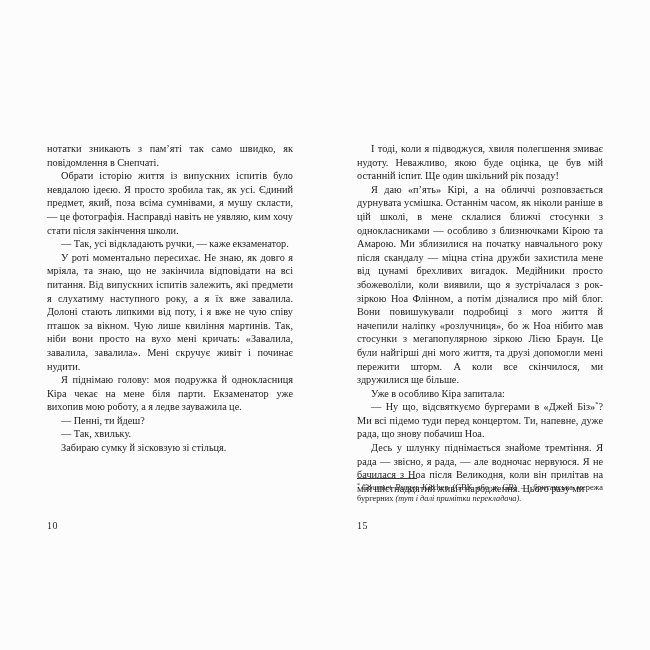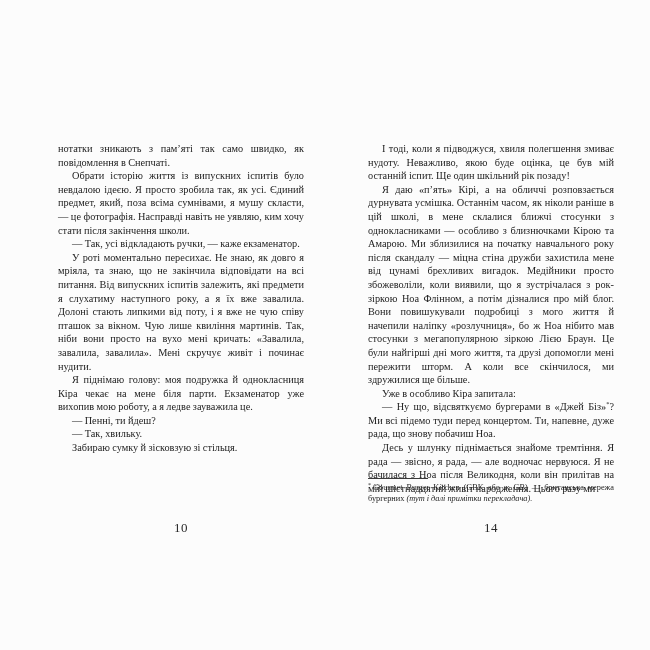--- a/index.html
+++ b/index.html
@@ -8,21 +8,20 @@
     background: #fcfcfc;
     font-family: "Liberation Serif", "DejaVu Serif", serif;
     overflow: hidden;
   }
   .spread {
     position: absolute;
     top: 142px; left: 47px;
     width: 556px; height: 420px;
     display: flex;
     gap: 64px;
-    margin-left: 11px;
   }
   .page {
     position: relative;
     width: 246px;
     height: 420px;
     color: #1d1d1d;
   }
   .page-text p {
     font-size: 10.3px;
     line-height: 13.6px;
@@ -35,22 +34,22 @@
   }
   .page-text p.cont { text-indent: 0; }
   .page-text sup {
     font-size: 6.5px;
     line-height: 0;
     vertical-align: 4px;
   }
   .folio {
     position: absolute;
     top: 378px; left: 0; right: 0;
-    text-align: center;
-    font-size: 13px;
+    text-align: left;
+    font-size: 10px;
     color: #2a2a2a;
     letter-spacing: 0.5px;
   }
   .footnote {
     position: absolute;
     top: 336px; left: 0; right: 0;
   }
   .footnote-rule {
     width: 60px;
     border-top: 1px solid #3a3a3a;
@@ -94,16 +93,16 @@
       <p>І тоді, коли я підводжуся, хвиля полегшення змиває нудоту. Неважливо, якою буде оцінка, це був мій останній іспит. Ще один шкільний рік позаду!</p>
       <p>Я даю «п’ять» Кірі, а на обличчі розповзається дурнувата усмішка. Останнім часом, як ніколи раніше в цій школі, в мене склалися ближчі стосунки з однокласниками — особливо з близнючками Кірою та Амарою. Ми зблизилися на початку навчального року після скандалу — міцна стіна дружби захистила мене від цунамі брехливих вигадок. Медійники просто збожеволіли, коли виявили, що я зустрічалася з рок-зіркою Ноа Флінном, а потім дізналися про мій блог. Вони повишукували подробиці з мого життя й начепили наліпку «розлучниця», бо ж Ноа нібито мав стосунки з мегапопулярною зіркою Лією Браун. Це були найгірші дні мого життя, та друзі допомогли мені пережити шторм. А коли все скінчилося, ми здружилися ще більше.</p>
       <p>Уже в особливо Кіра запитала:</p>
       <p><span>— Ну що, відсвяткуємо бургерами в «Джей Біз»</span><sup>*</sup><span>? Ми всі підемо туди перед концертом. Ти, напевне, дуже рада, що знову побачиш Ноа.</span></p>
       <p>Десь у шлунку піднімається знайоме тремтіння. Я рада — звісно, я рада, — але водночас нервуюся. Я не бачилася з Ноа після Великодня, коли він прилітав на мій шістнадцятий живіт народження. Цього разу ми</p>
     </div>
     <div class="footnote">
       <div class="footnote-rule"></div>
       <p><sup>*</sup><span>Gourmet Burger Kitchen (GBK або ж GB) — британська мережа бургерних </span><em>(тут і далі примітки перекладача).</em></p>
     </div>
-    <div class="folio">14</div>
+    <div class="folio">15</div>
   </div>
 
 </div>
 
 </body></html>

